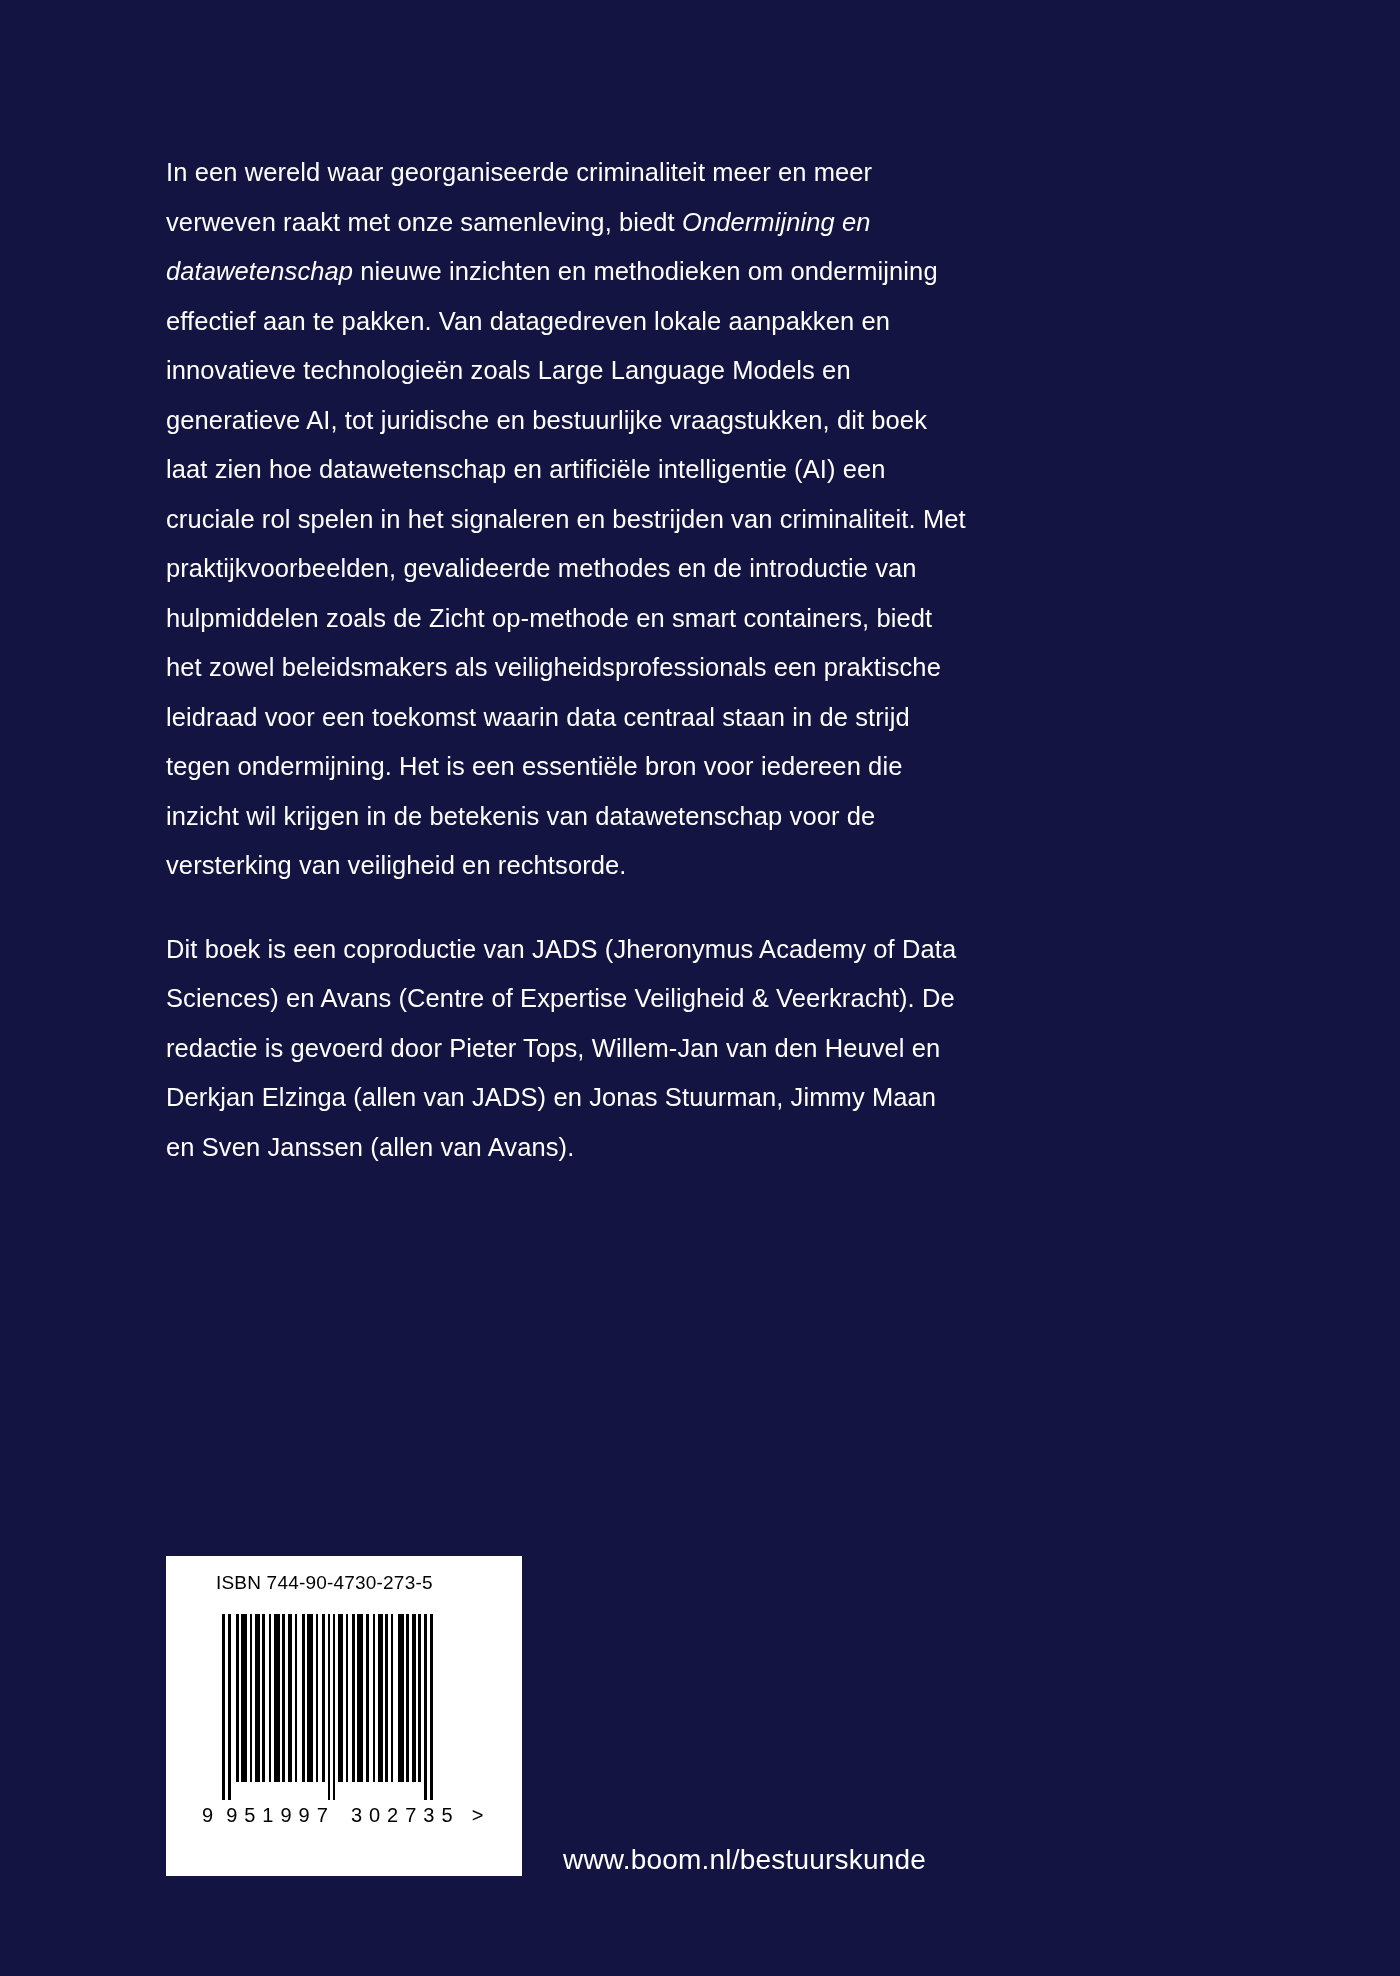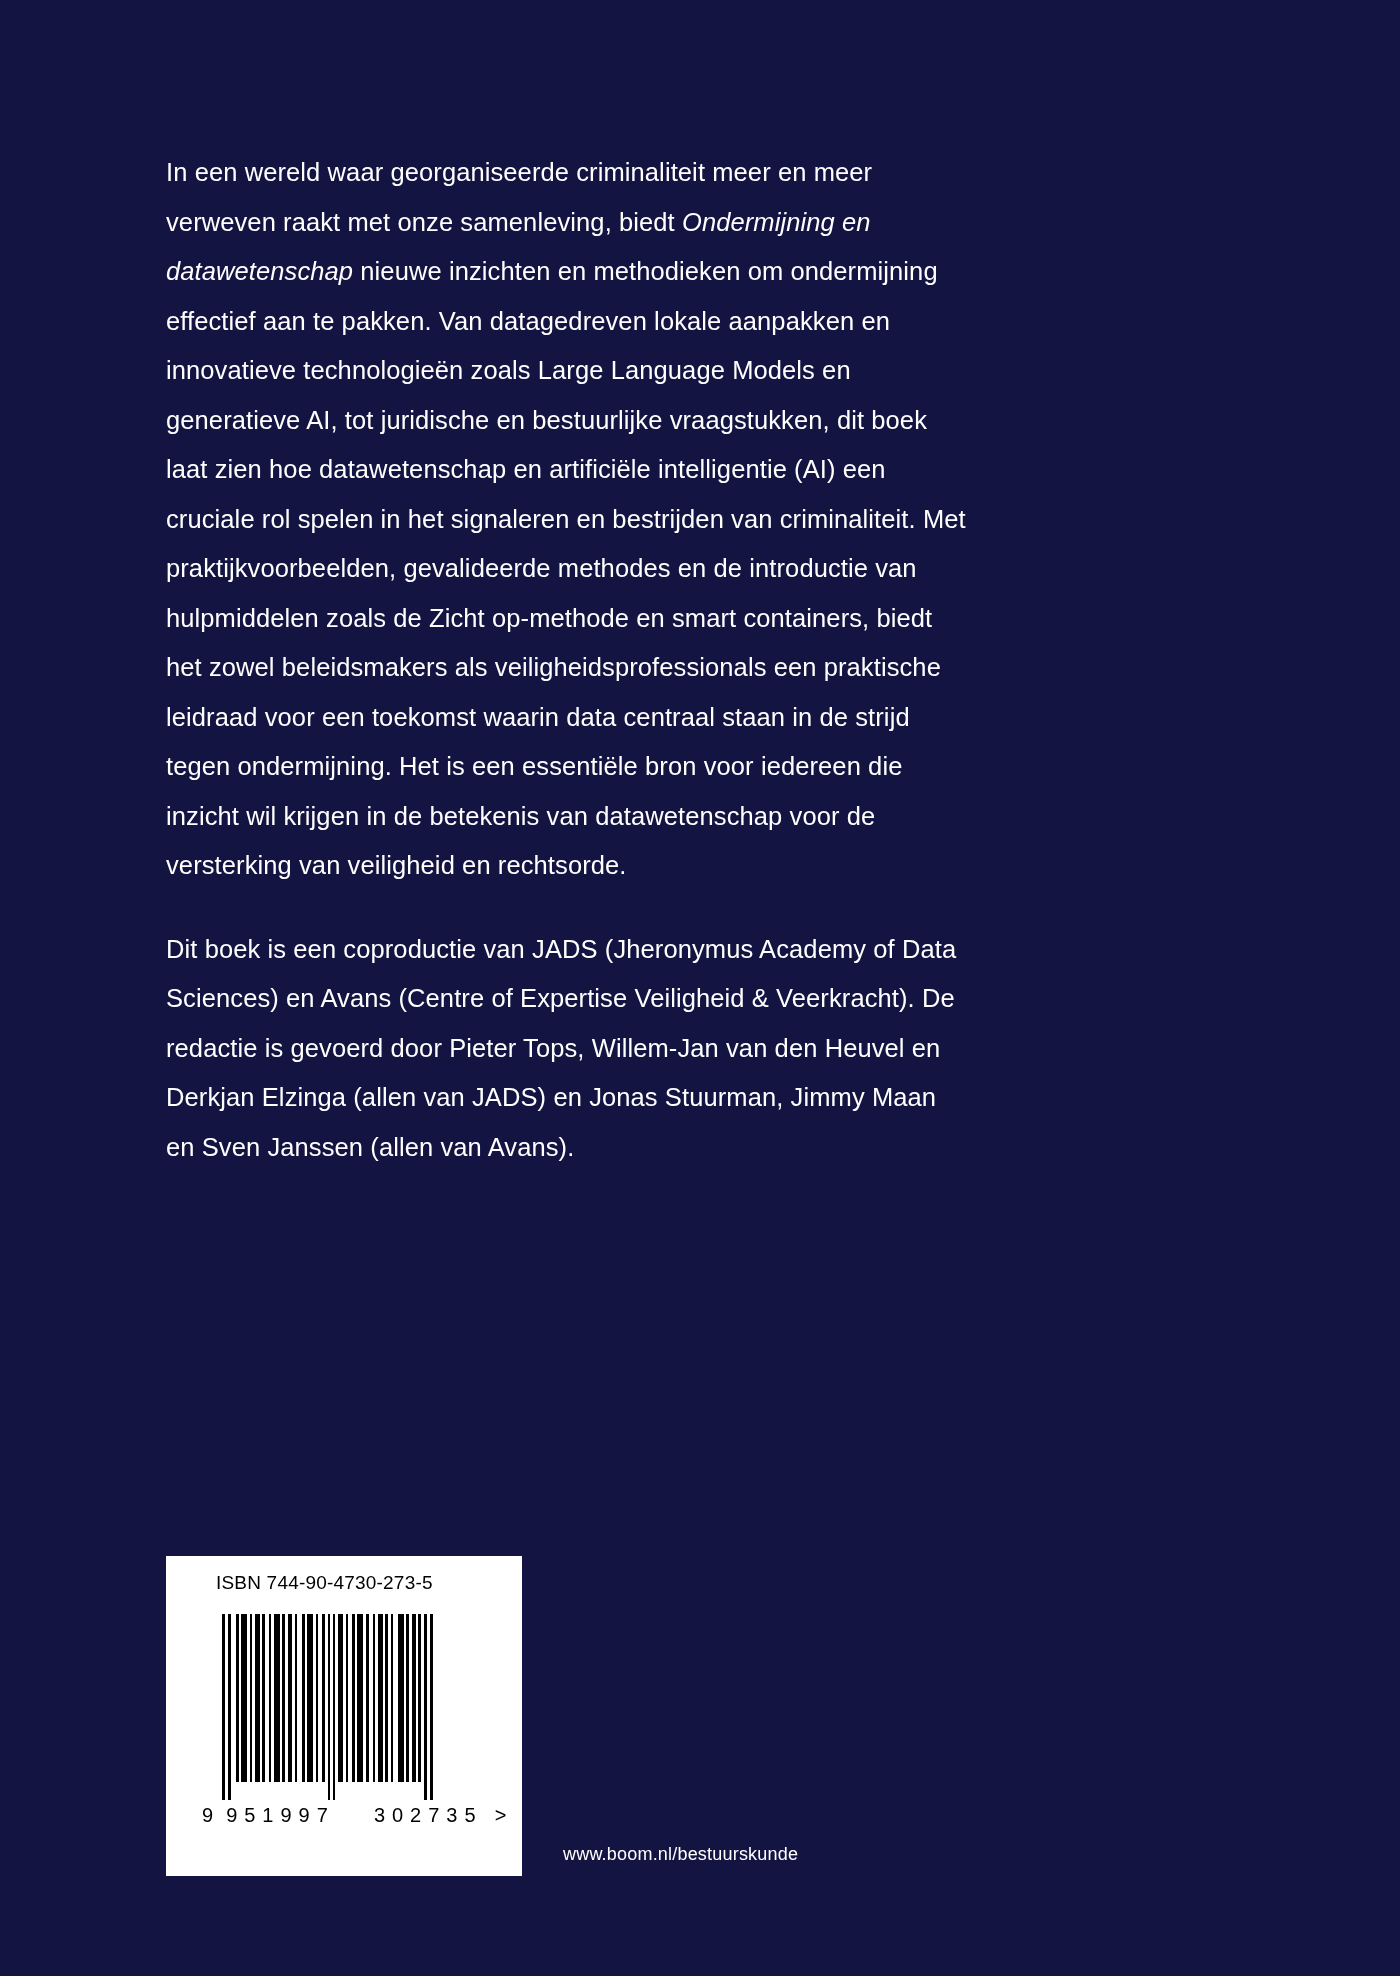--- a/index.html
+++ b/index.html
@@ -78,28 +78,28 @@
     left: 36px;
     top: 248px;
     width: 300px;
     color: #000000;
     font-size: 20px;
     letter-spacing: 1px;
     display: flex;
   }
   .digits .d-lead { margin-right: 12px; }
   .digits .d-group1 { letter-spacing: 7px; margin-right: 16px; }
-  .digits .d-group2 { letter-spacing: 7px; margin-right: 10px; margin-left: 23px; }
+  .digits .d-group2 { letter-spacing: 7px; margin-right: 10px; }
   .digits .d-trail { margin-left: 2px; }
   .website {
     position: absolute;
     left: 563px;
     top: 1844px;
     color: #ffffff;
-    font-size: 18px;
+    font-size: 28px;
     letter-spacing: 0.2px;
   }
 </style>
 </head>
 <body>
 
 <div class="back-cover">
 
   <div class="blurb">
     <p><span>In een wereld waar georganiseerde criminaliteit meer en meer verweven raakt met onze samenleving, biedt </span><em>Ondermijning en datawetenschap</em><span> nieuwe inzichten en methodieken om ondermijning effectief aan te pakken. Van datagedreven lokale aanpakken en innovatieve technologieën zoals Large Language Models en generatieve AI, tot juridische en bestuurlijke vraagstukken, dit boek laat zien hoe datawetenschap en artificiële intelligentie (AI) een cruciale rol spelen in het signaleren en bestrijden van criminaliteit. Met praktijkvoorbeelden, gevalideerde methodes en de introductie van hulpmiddelen zoals de Zicht op-methode en smart containers, biedt het zowel beleidsmakers als veiligheidsprofessionals een praktische leidraad voor een toekomst waarin data centraal staan in de strijd tegen ondermijning. Het is een essentiële bron voor iedereen die inzicht wil krijgen in de betekenis van datawetenschap voor de versterking van veiligheid en rechtsorde.</span></p>

